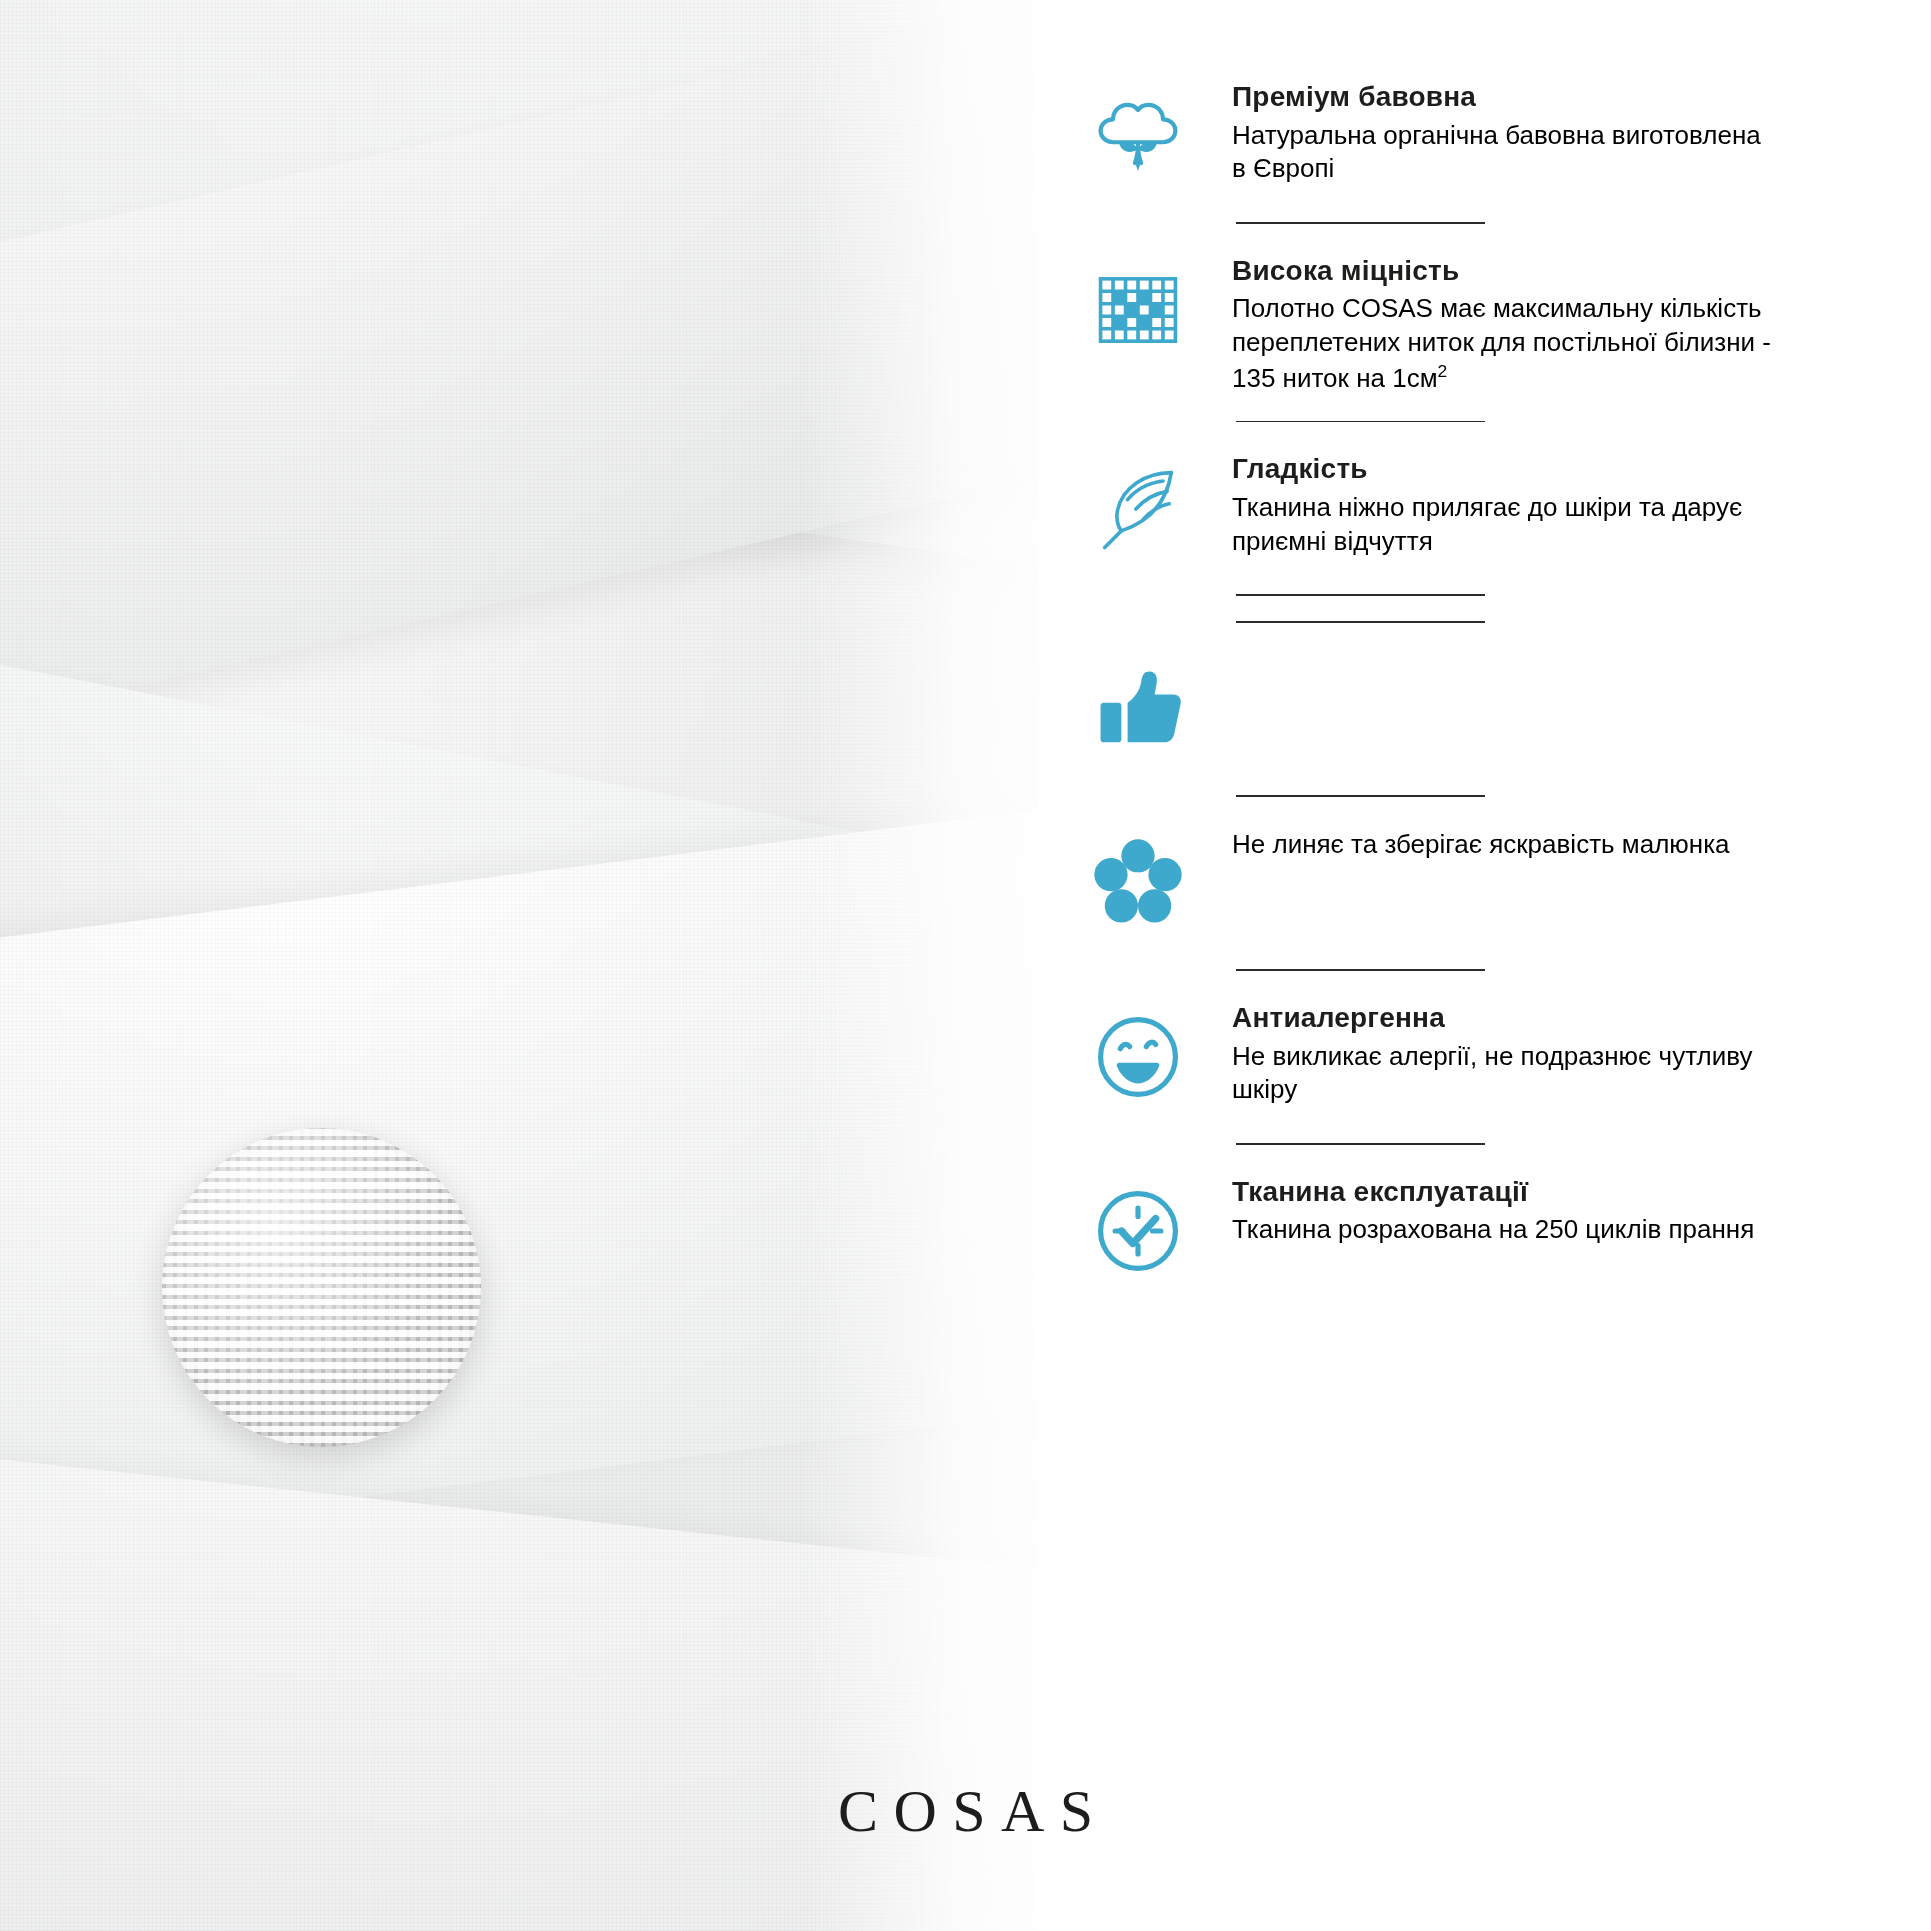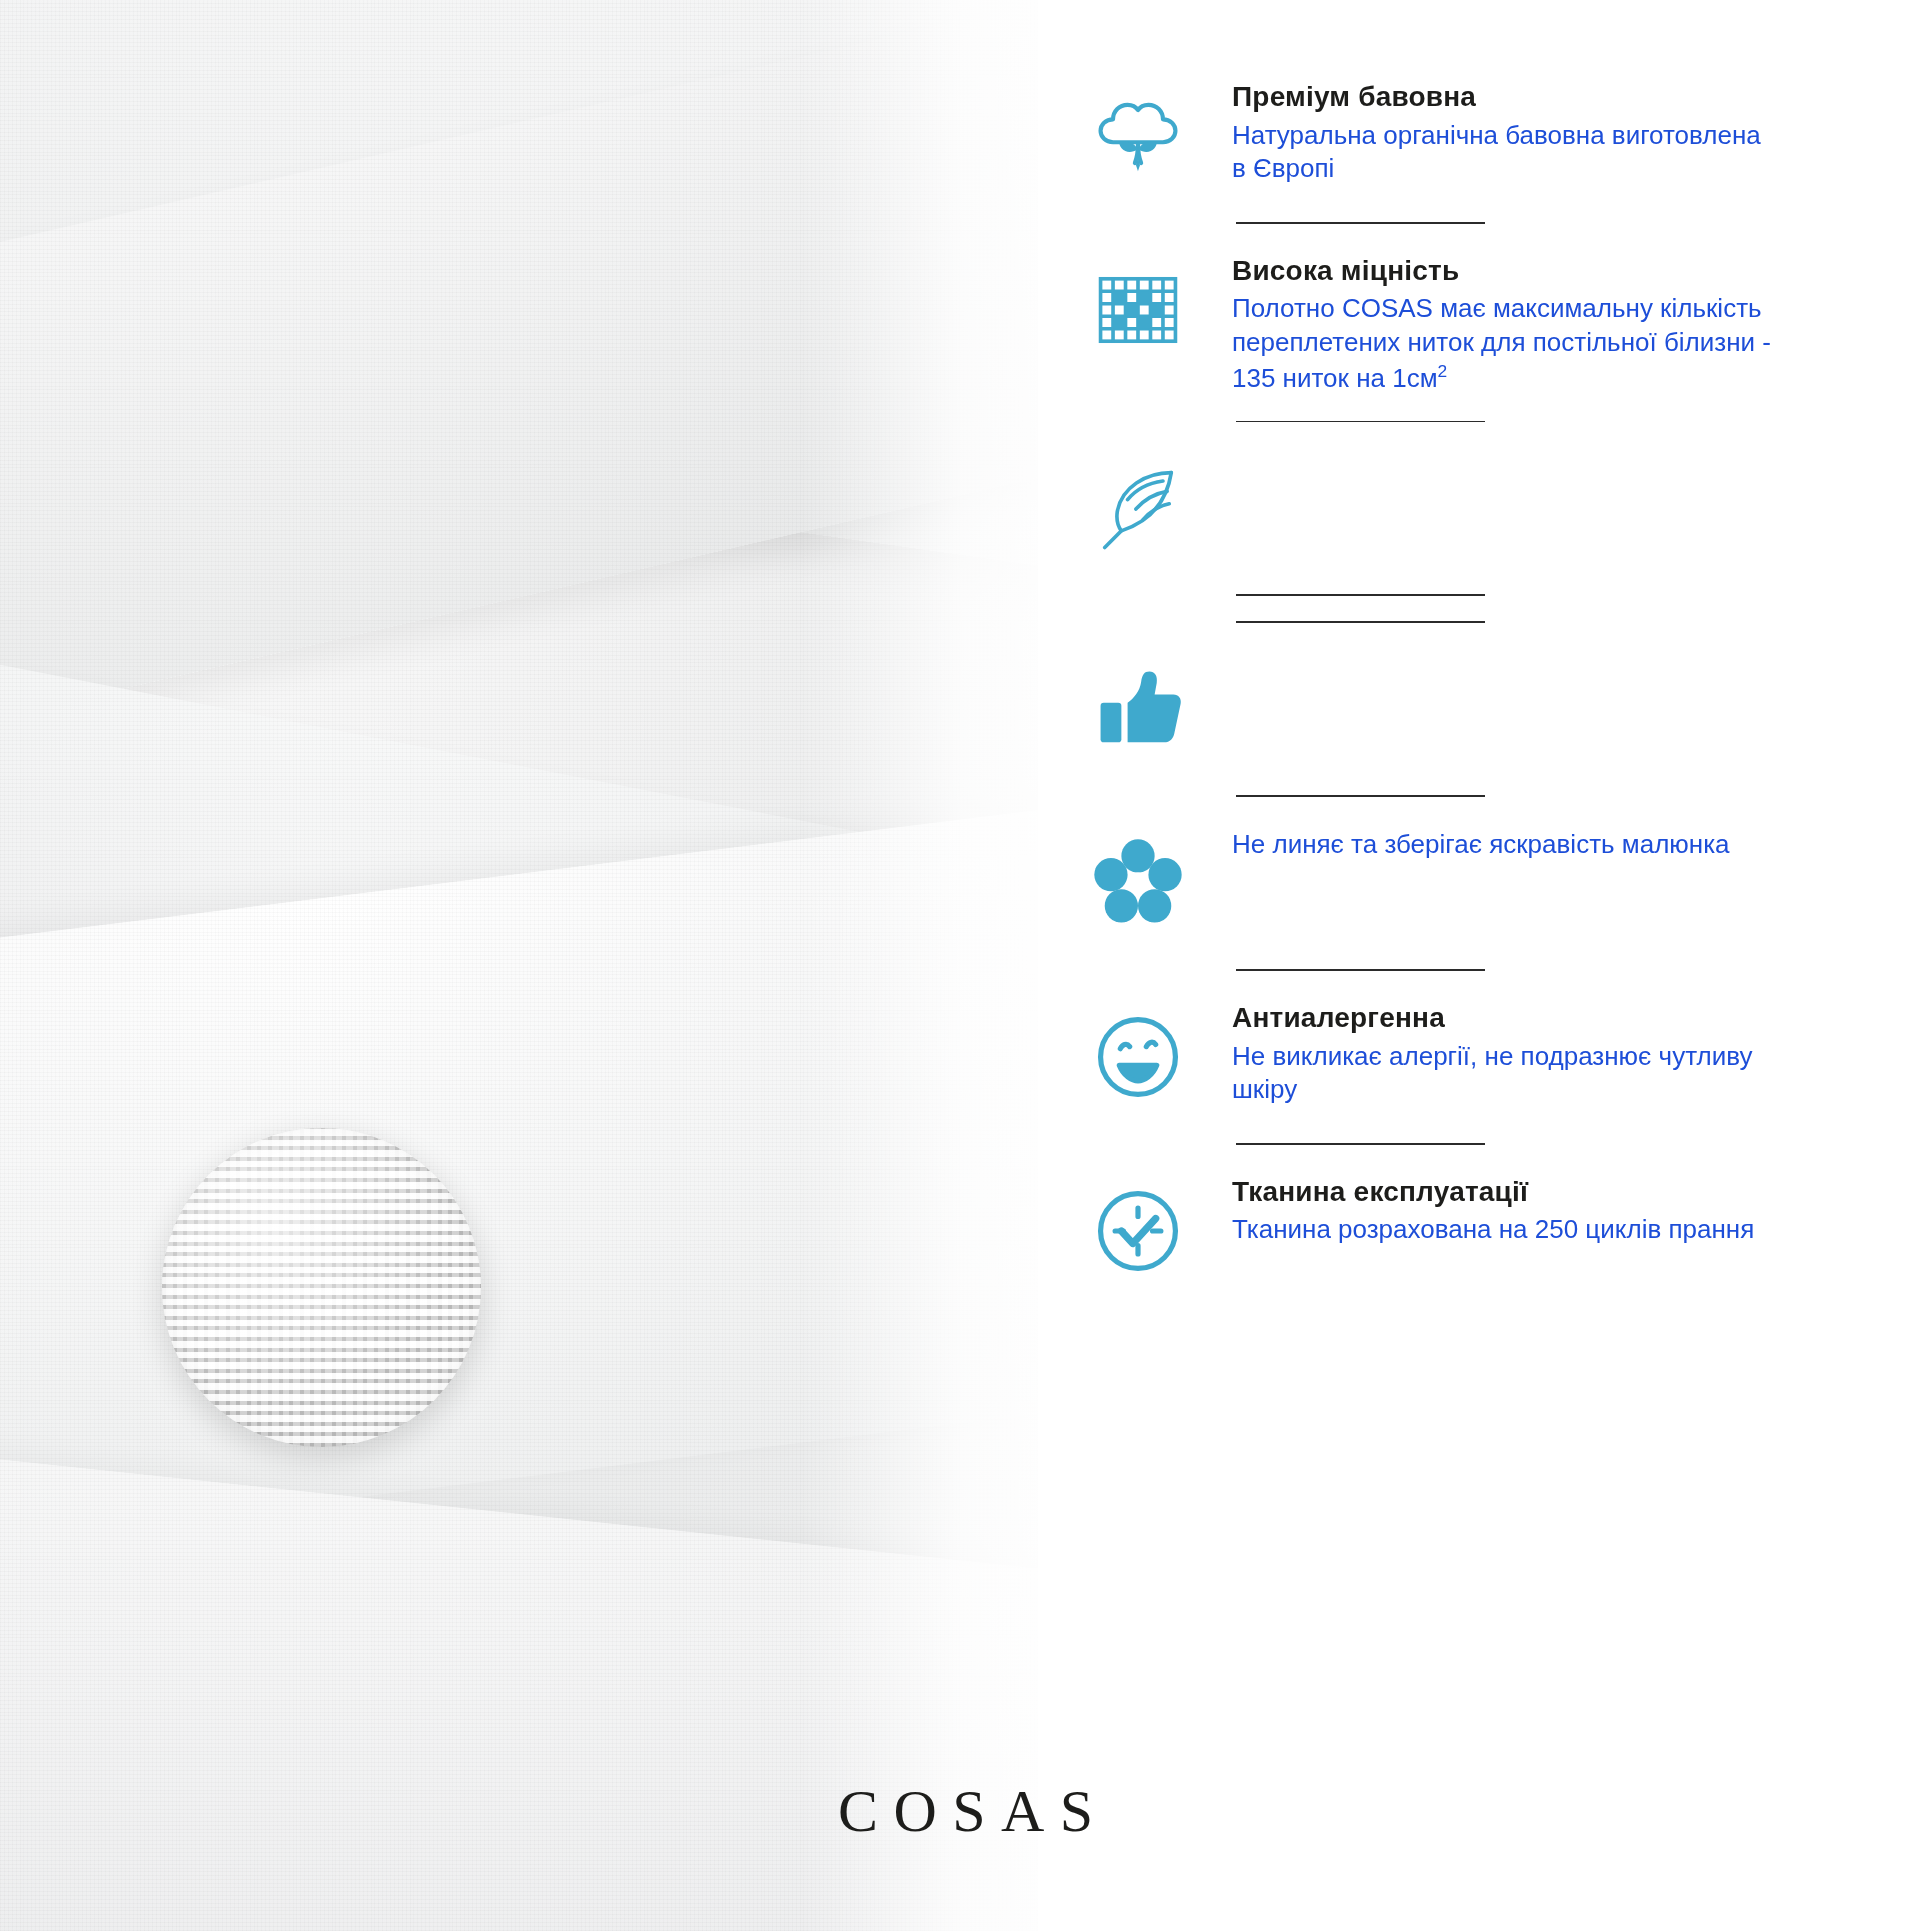--- a/index.html
+++ b/index.html
@@ -106,21 +106,21 @@
     width:122px;min-width:122px;height:122px;
     display:flex;align-items:center;justify-content:center;
     color:#3fa9cd;
   }
   .txt{padding-top:5.8px;}
   .f-title{
     font-size:28px;font-weight:bold;color:#1d1d1b;
     margin:0 0 5.8px 0;letter-spacing:0.2px;
   }
   .f-desc{
-    font-size:26px;color:#1d4ed8;line-height:1.30;margin:0;
+    font-size:26px;color:#000000;line-height:1.30;margin:0;
     max-width:541px;
   }
   .f-desc sup{font-size:17.4px;}
   .divider{
     height:1.9px;background:#2b2b2b;width:249px;
     margin:25px 0 25px 159px;
   }
 
   
   .logo{
@@ -194,20 +194,24 @@
       <div class="divider"></div>
 
       <div class="feature">
         <div class="icon-wrap">
           <svg width="104" height="104" viewBox="0 0 100 100" fill="none" stroke="currentColor" stroke-width="3.5">
             <path d="M82 16C58 16 34 30 30 54c-1 8 1 14 4 18L18 88" stroke-linecap="round"></path>
             <path d="M82 16c-4 26-18 46-48 56" stroke-linecap="round"></path>
             <path d="M74 24c-14 2-26 8-34 18M78 34c-12 2-22 8-30 17M80 46c-10 2-18 7-25 15" stroke-linecap="round"></path>
           </svg>
         </div>
+        <div class="txt">
+          <div class="f-title">Гладкість</div>
+          <p class="f-desc">Тканина ніжно прилягає до шкіри та дарує приємні відчуття</p>
+        </div>
       </div>
 
       <div class="divider"></div>
 
 
       <div class="divider"></div>
 
       <div class="feature">
         <div class="icon-wrap">
           <svg width="104" height="104" viewBox="0 0 100 100" fill="currentColor">

